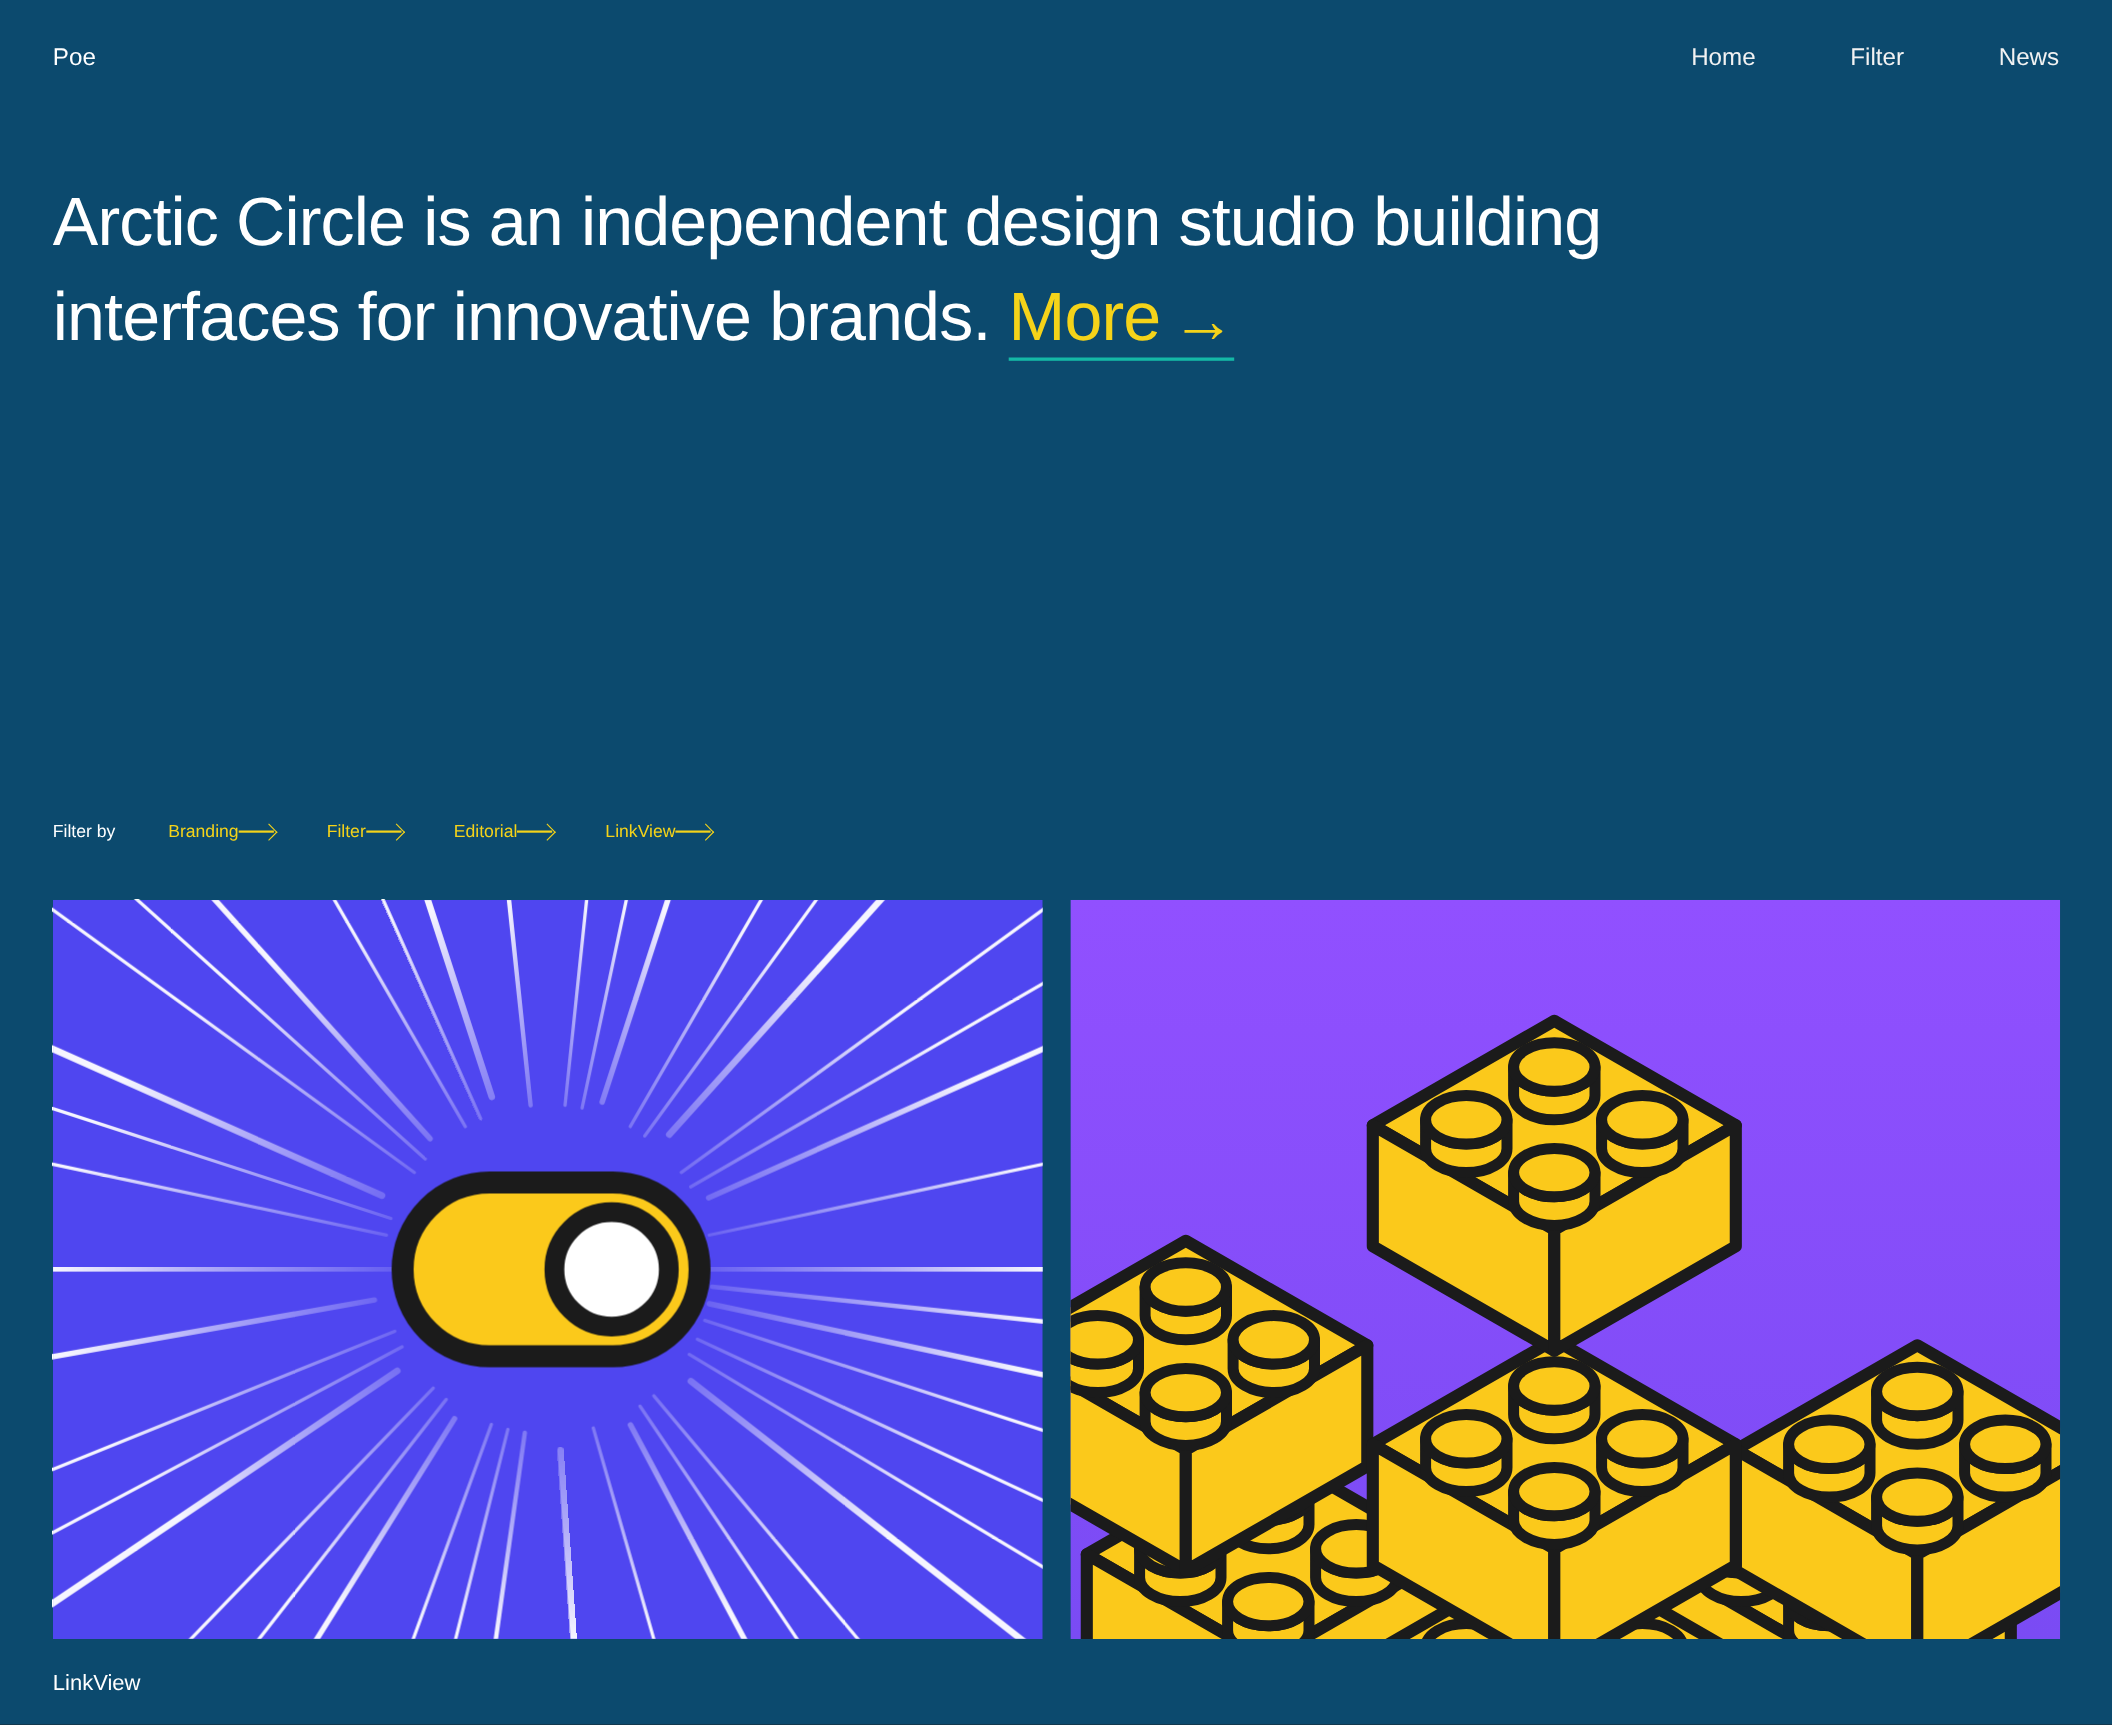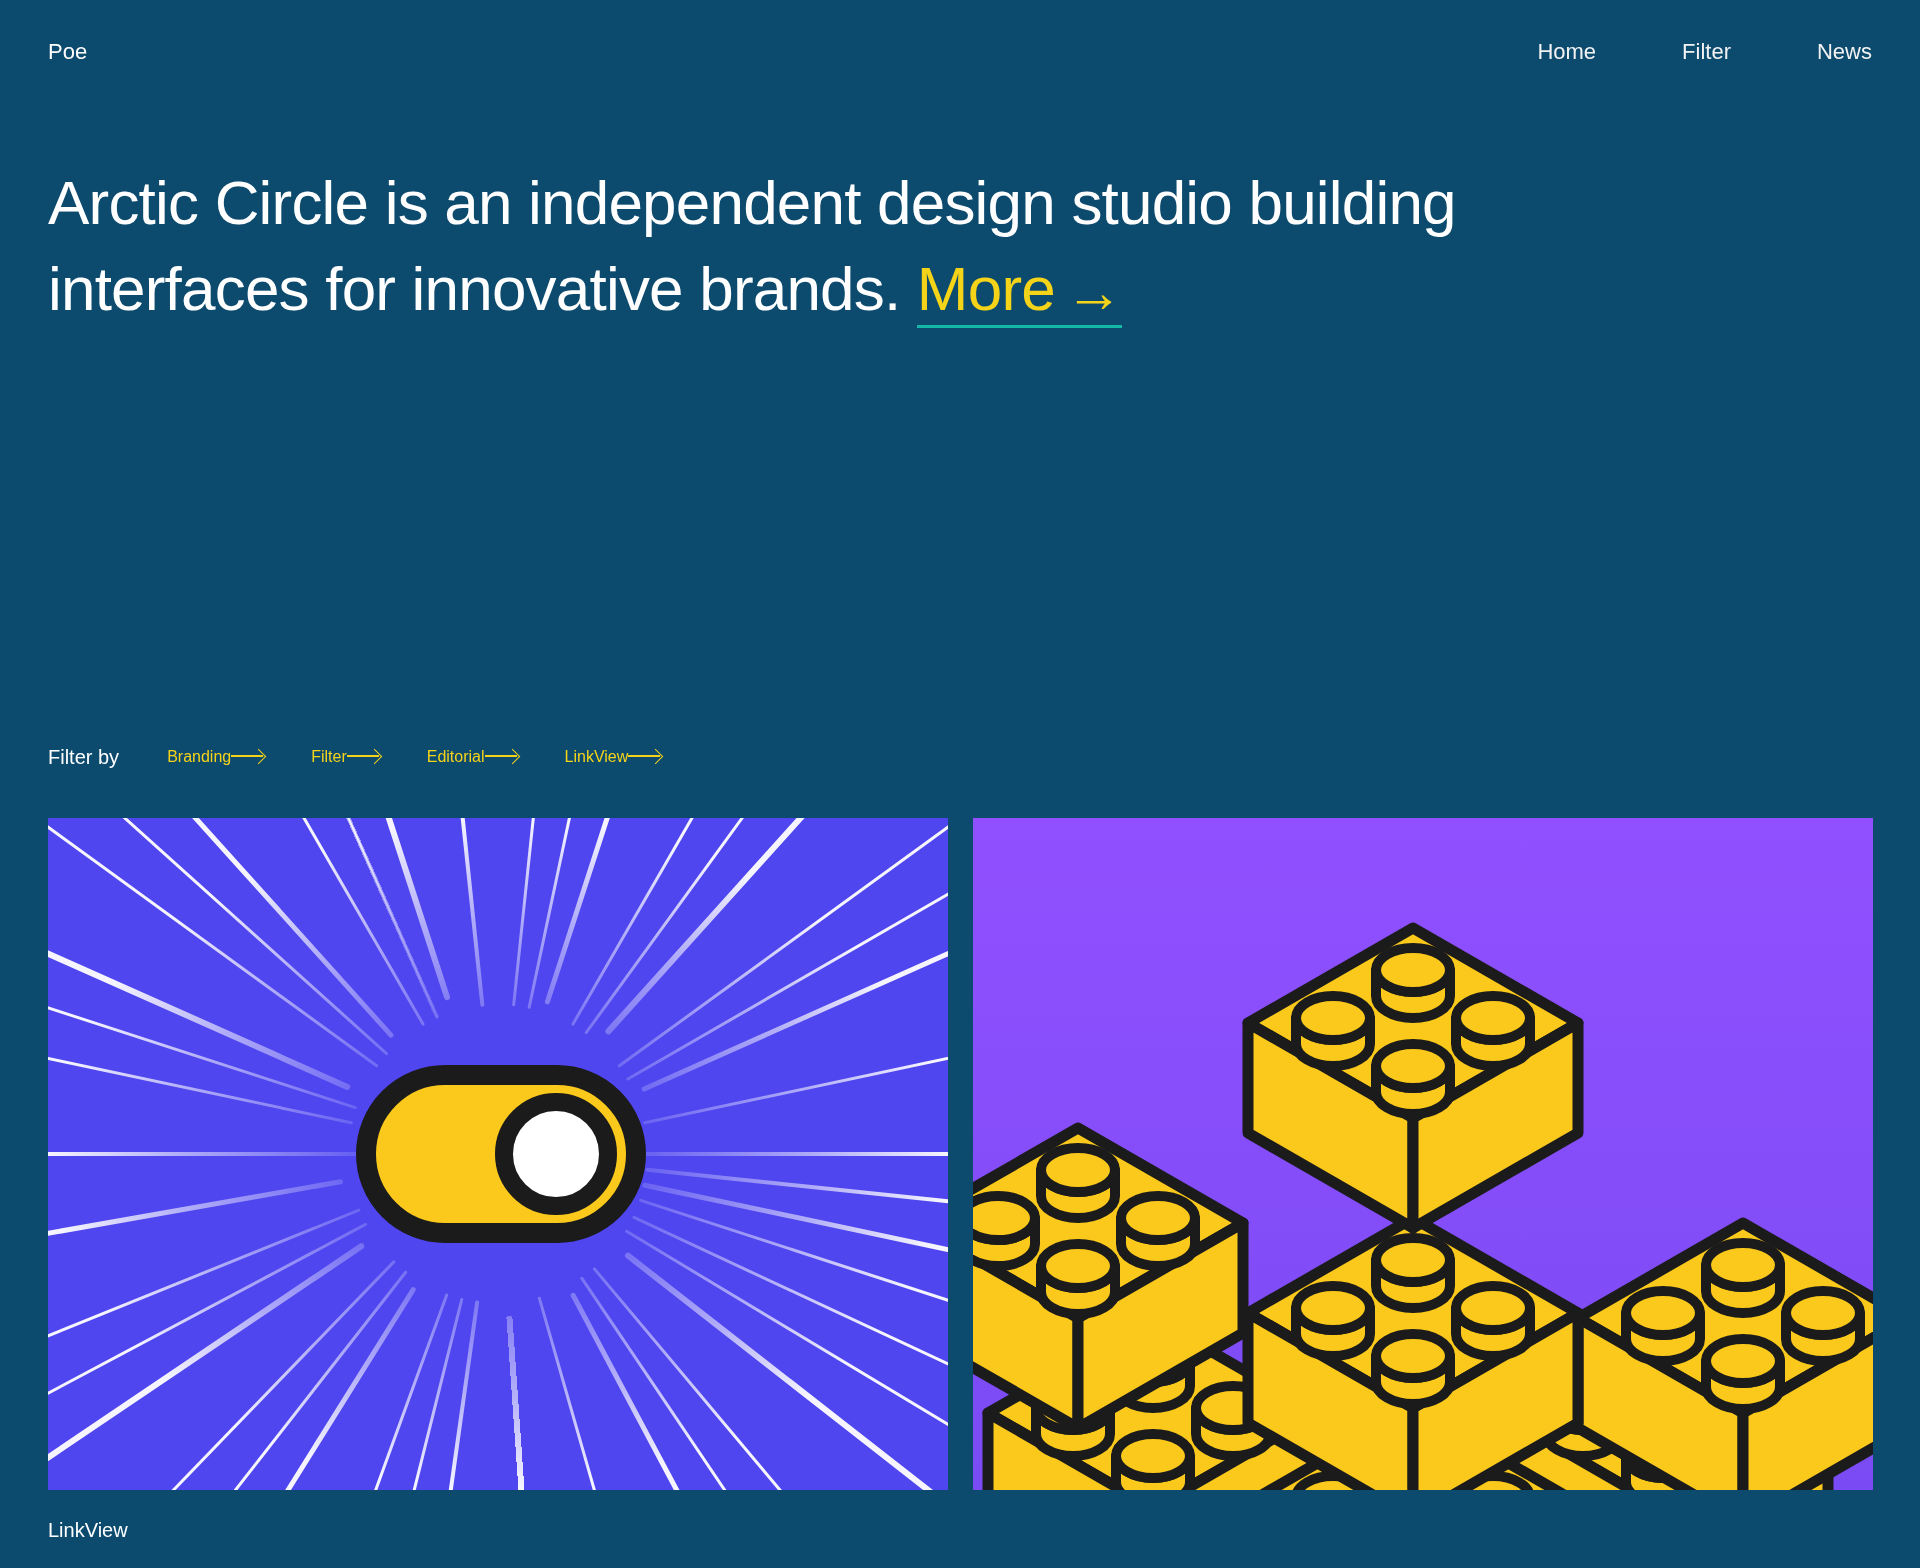--- a/index.html
+++ b/index.html
@@ -104,21 +104,21 @@
     position: absolute;
     top: 742px;
     left: 48px;
     display: flex;
     align-items: center;
     gap: 0;
     height: 30px;
   }
 
   .filter-label {
-    font-size: 20px;
+    font-size: 16px;
     color: #ffffff;
     margin-right: 48px;
     line-height: 1;
   }
 
   .filter-chip {
     display: inline-flex;
     align-items: flex-start;
     color: #f5d319;
     font-size: 16px;

